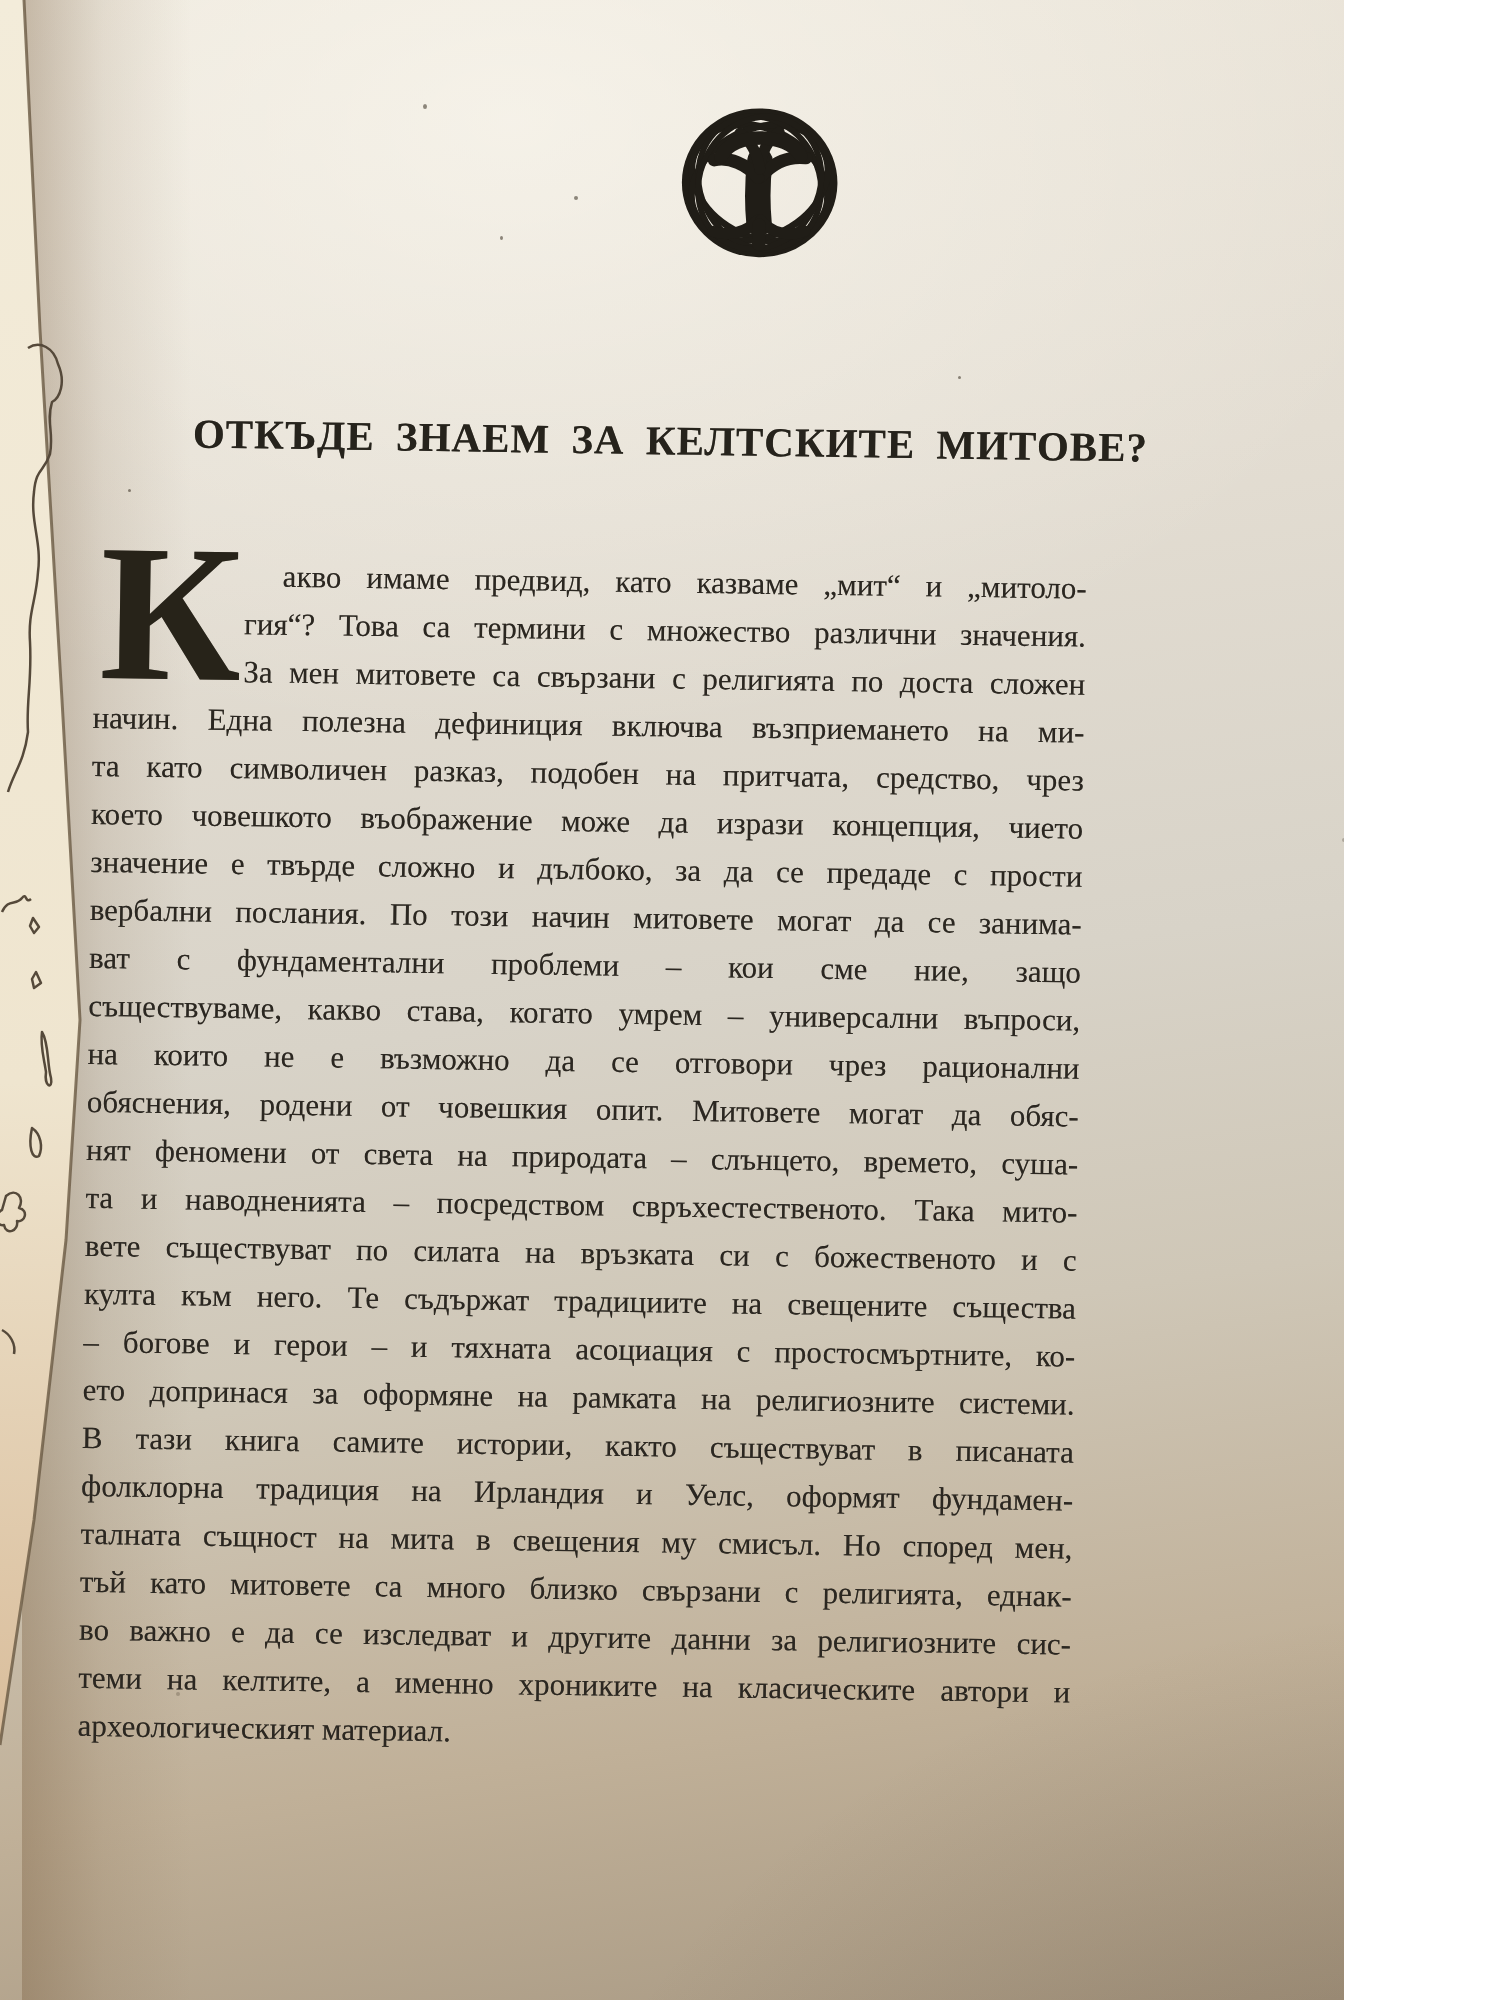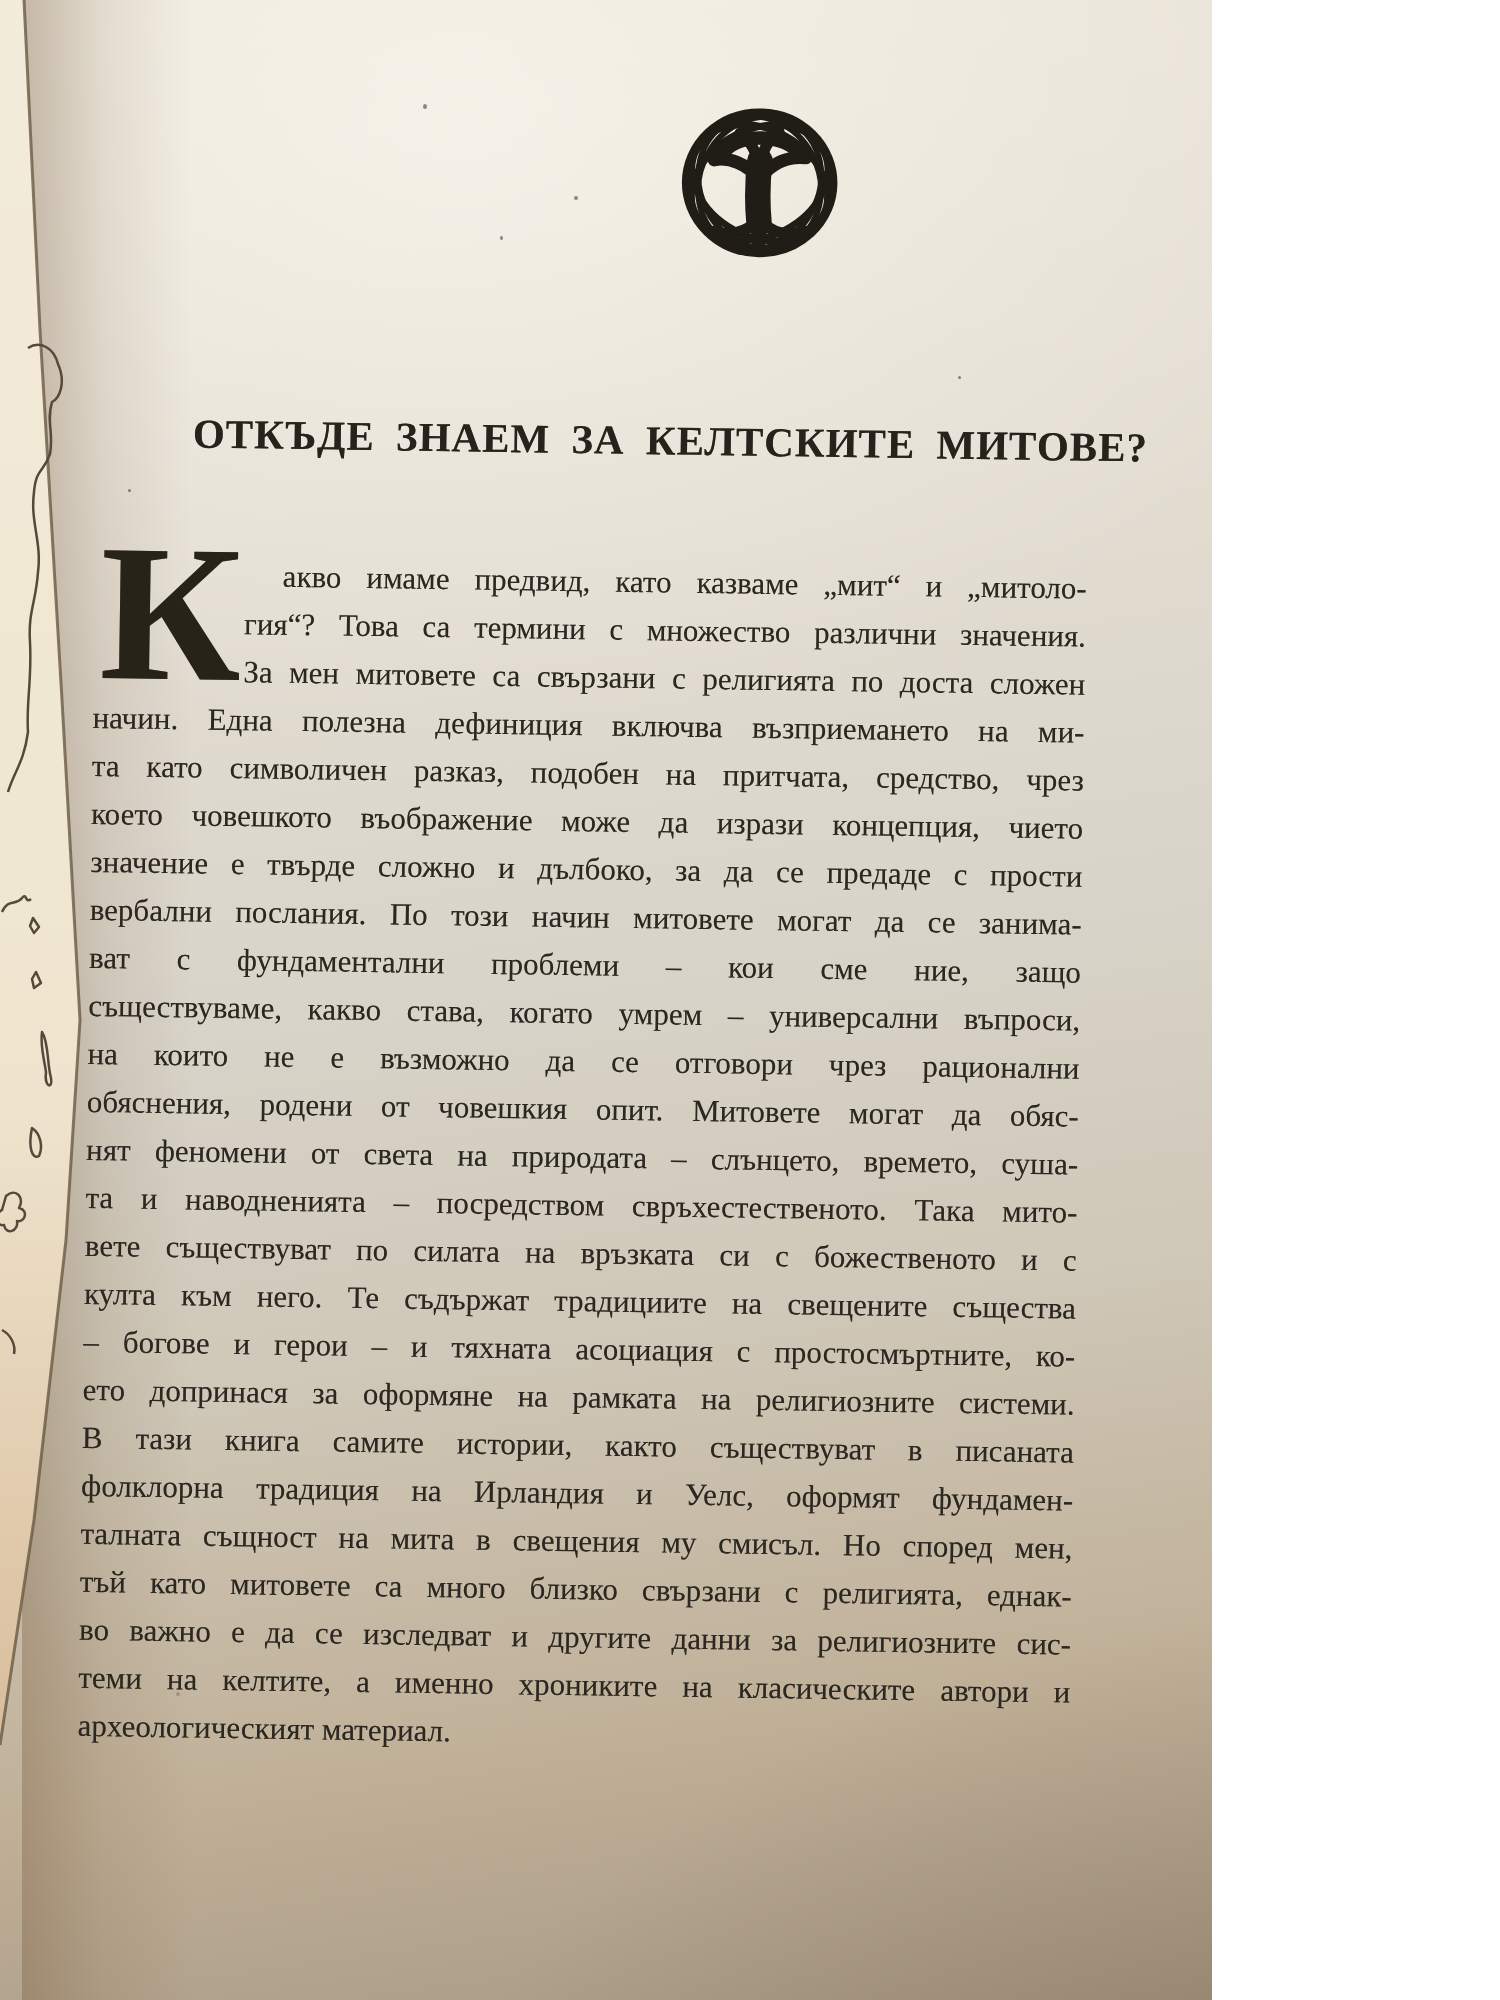--- a/index.html
+++ b/index.html
@@ -1,18 +1,18 @@
 <!DOCTYPE html>
 <html><head>
 <meta charset="utf-8">
 <style>
   html,body{margin:0;padding:0;}
   .page{
     position:relative;
-    width:1212px;height:2000px;
+    width:1344px;height:2000px;
     overflow:hidden;
     background:
       radial-gradient(1700px 1300px at 112% 118%, rgba(88,68,47,.38), rgba(88,68,47,0) 58%),
       radial-gradient(1500px 1000px at 38% 6%, rgba(255,253,246,.55), rgba(255,253,246,0) 62%),
       linear-gradient(172deg,#ece6da 0%,#e3ddd2 28%,#d8d3c8 50%,#cfc7b7 66%,#c0b098 84%,#a89983 100%);
     font-family:"Liberation Serif",serif;
   }
   
   .gutter-shadow{
     position:absolute;left:22px;top:0;width:170px;height:100%;z-index:1;

